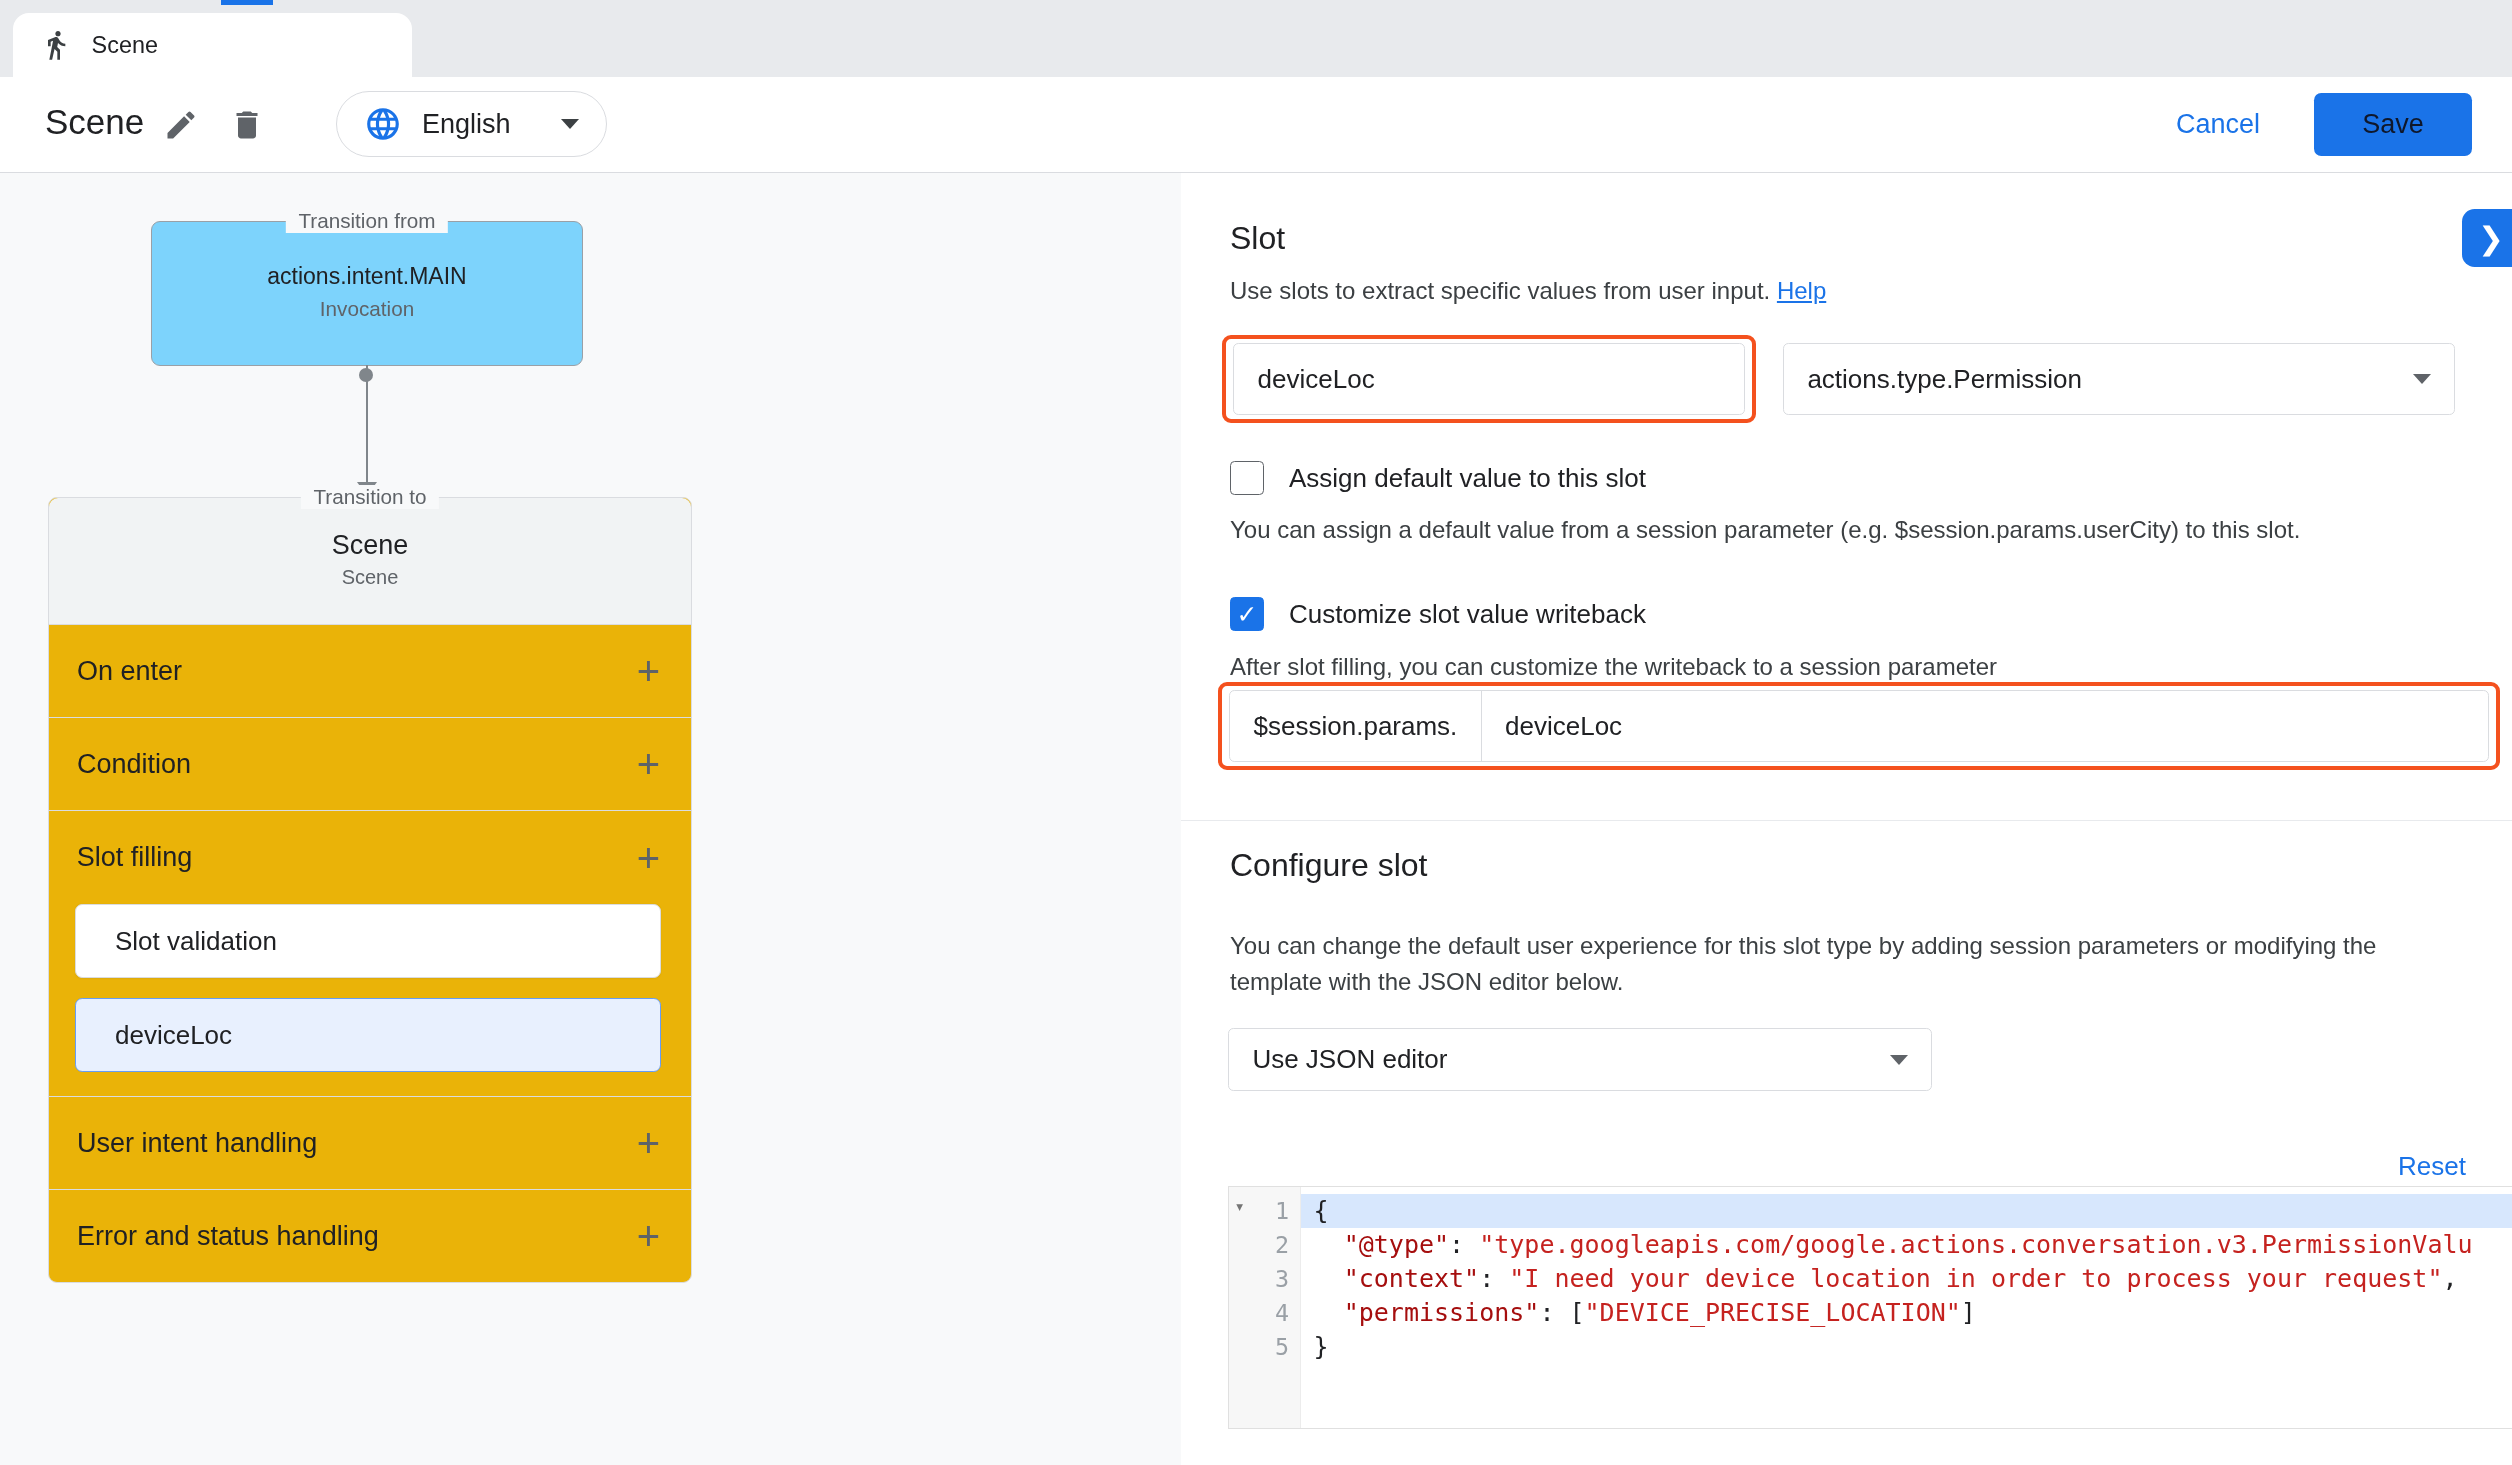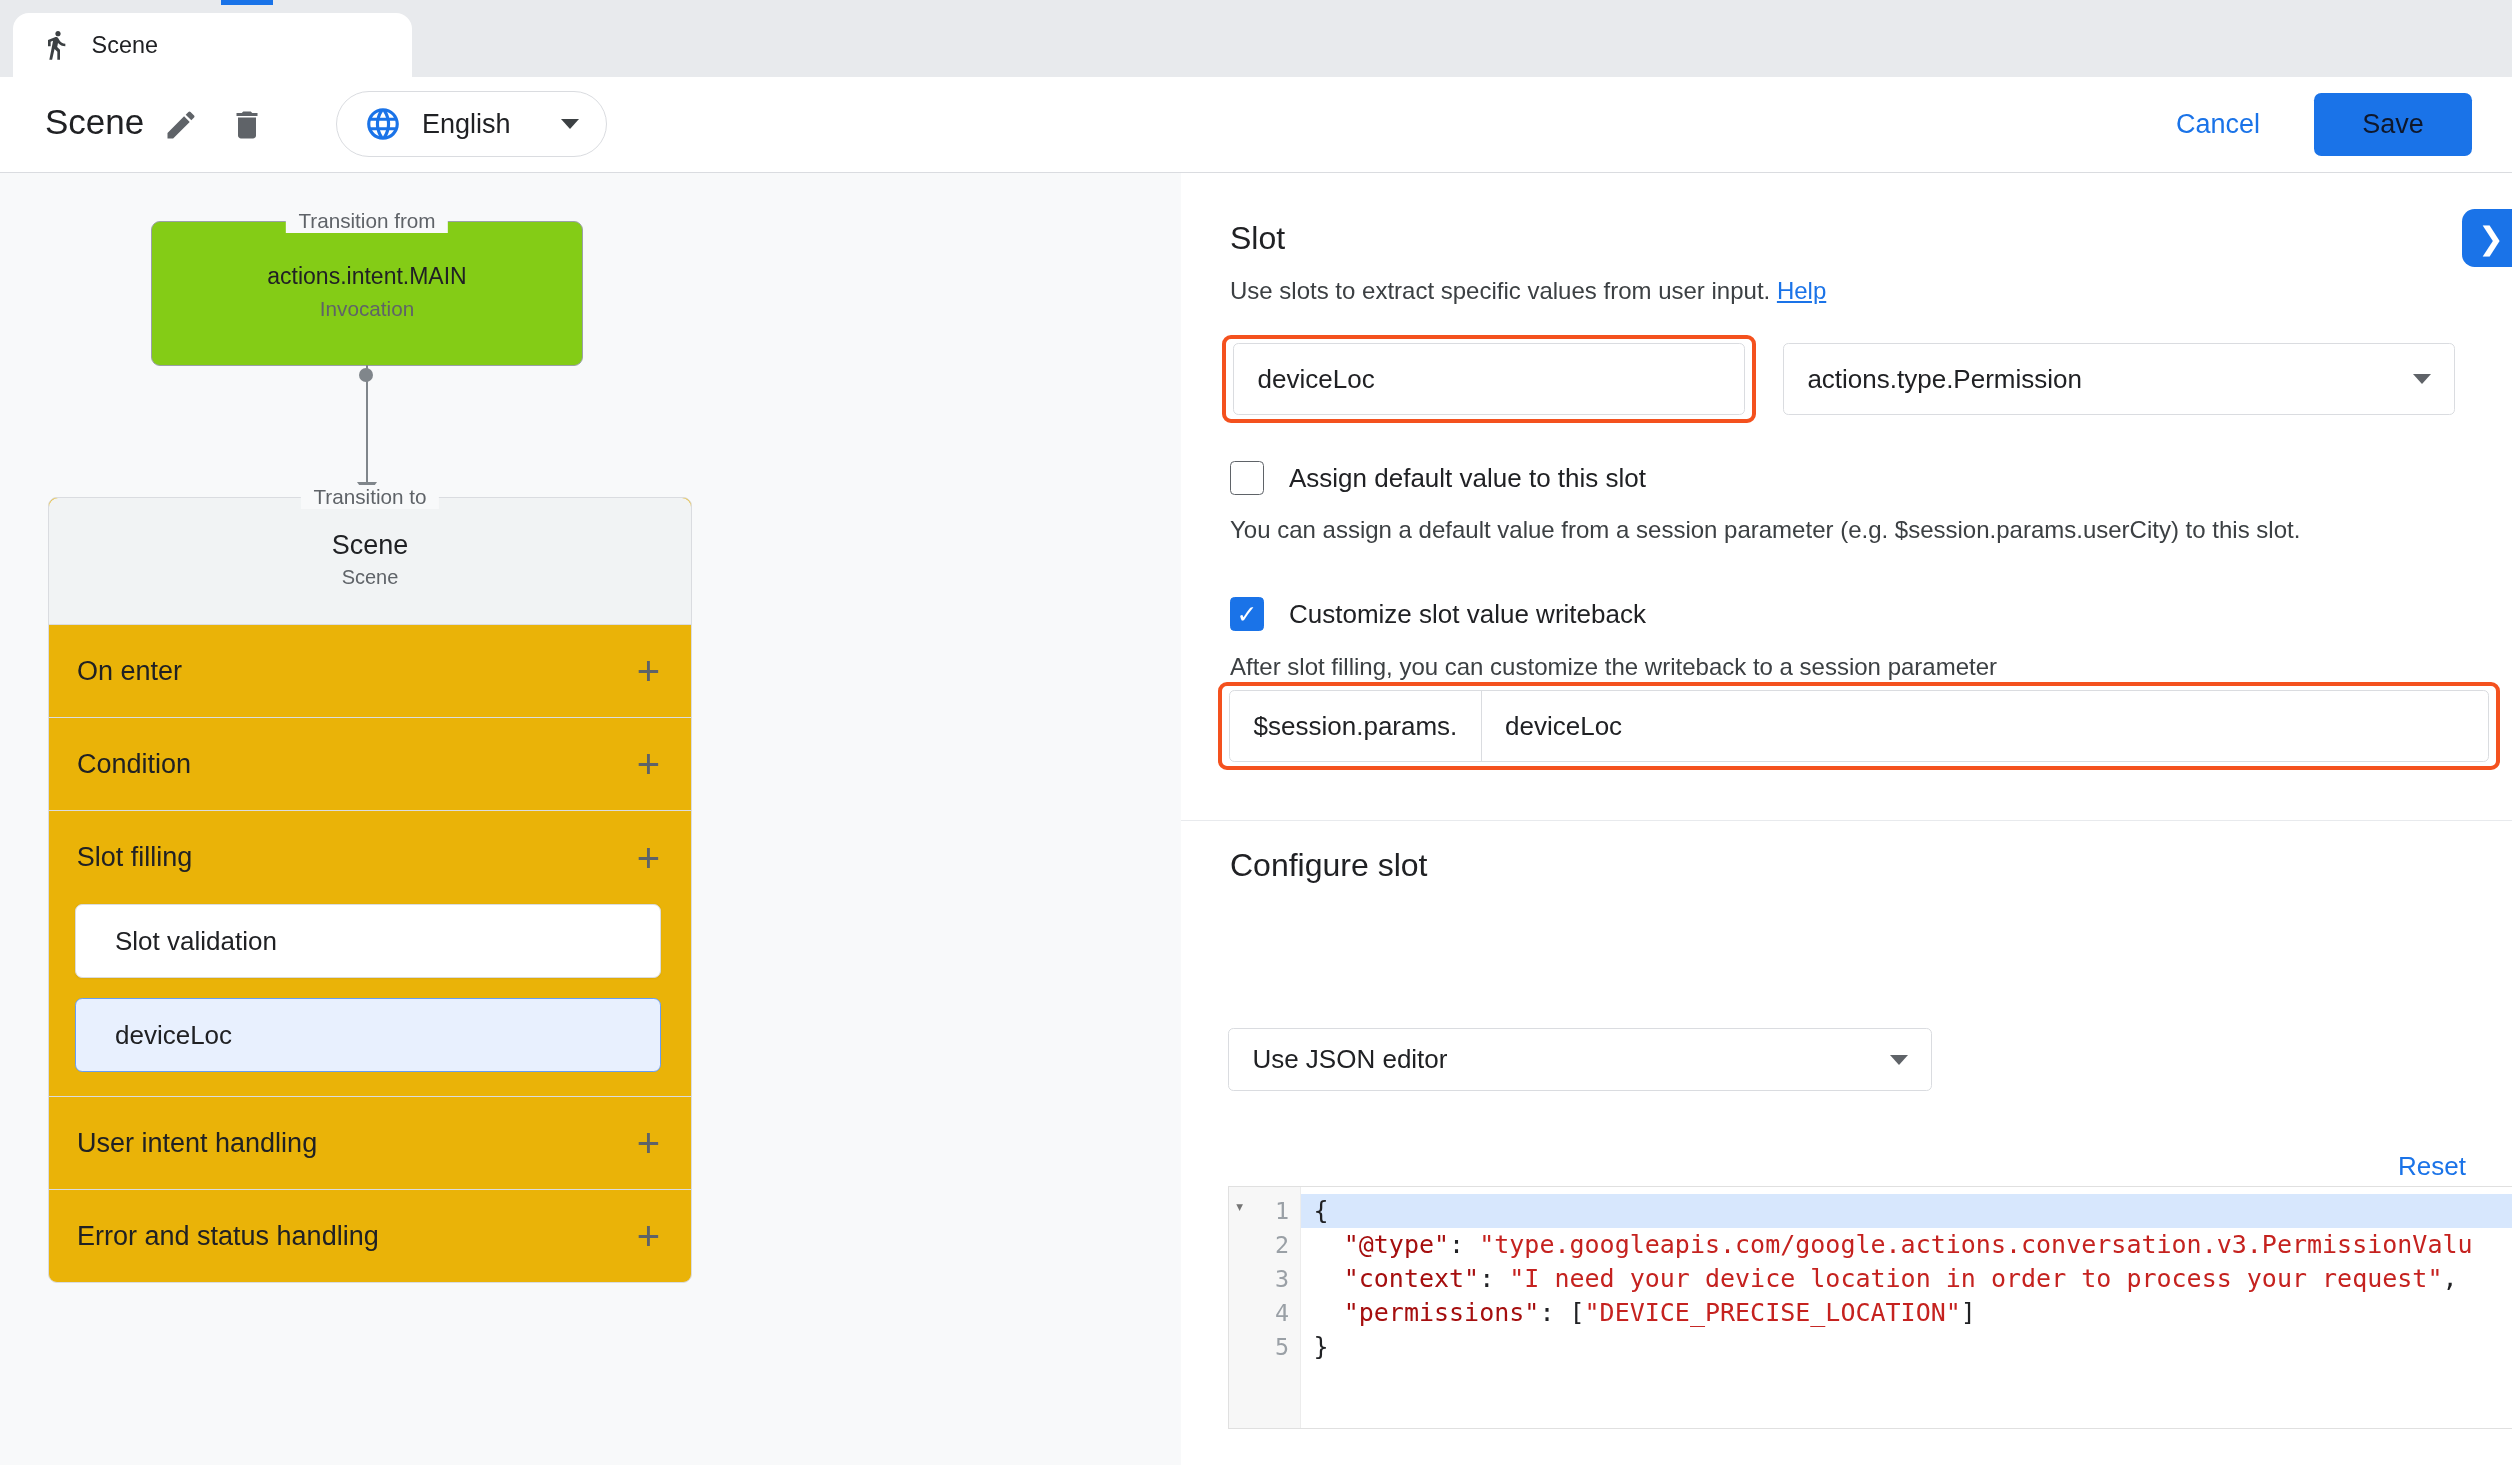--- a/index.html
+++ b/index.html
@@ -46,21 +46,21 @@
   .save-btn {
     position: absolute; right: 40px; top: 16px; width: 158px; height: 63px;
     background: #1a73e8; color: #0f172a; border: none; border-radius: 7.2px;
     font-size: 27px; font-weight: 500; font-family: inherit; cursor: pointer;
   }
 
   
   .canvas { position: absolute; top: 173px; left: 0; width: 1181px; height: 1292px; background: #f8f9fa; }
   .flow-box {
     position: absolute; left: 151px; top: 48px; width: 432px; height: 145px;
-    background: #84cc16; border: 0.9px solid #9aa0a6; border-radius: 9px; text-align: center;
+    background: #7dd3fc; border: 0.9px solid #9aa0a6; border-radius: 9px; text-align: center;
   }
   .flow-label {
     position: absolute; top: -13.5px; left: 50%; transform: translateX(-50%);
     background: #f8f9fa; padding: 0 12.6px; font-size: 20.7px; color: #5f6368; white-space: nowrap;
   }
   .flow-box .fb-title { margin-top: 41px; font-size: 23px; color: #202124; }
   .flow-box .fb-sub { margin-top: 7.2px; font-size: 20.7px; color: #5f6368; }
 
   .conn-line { position: absolute; left: 366px; top: 192px; width: 1.8px; height: 126px; background: #80868b; }
   .conn-dot { position: absolute; left: 359px; top: 195px; width: 14.4px; height: 14.4px; border-radius: 50%; background: #80868b; }
@@ -305,20 +305,21 @@
       <div class="text-field writeback-field">
         <span class="wb-prefix">$session.params.</span>
         <span class="wb-divider"></span>
         <span class="wb-value">deviceLoc</span>
       </div>
     </div>
 
     <div class="panel-divider"></div>
 
     <div class="sec-title conf-title">Configure slot</div>
+    <div class="body-text conf-desc">You can change the default user experience for this slot type by adding session parameters or modifying the template with the JSON editor below.</div>
 
     <div class="select-field json-select">
       <span>Use JSON editor</span>
       <span class="caret-down"></span>
     </div>
 
 
     <button class="reset-link">Reset</button>
 
     <div class="code-editor">

